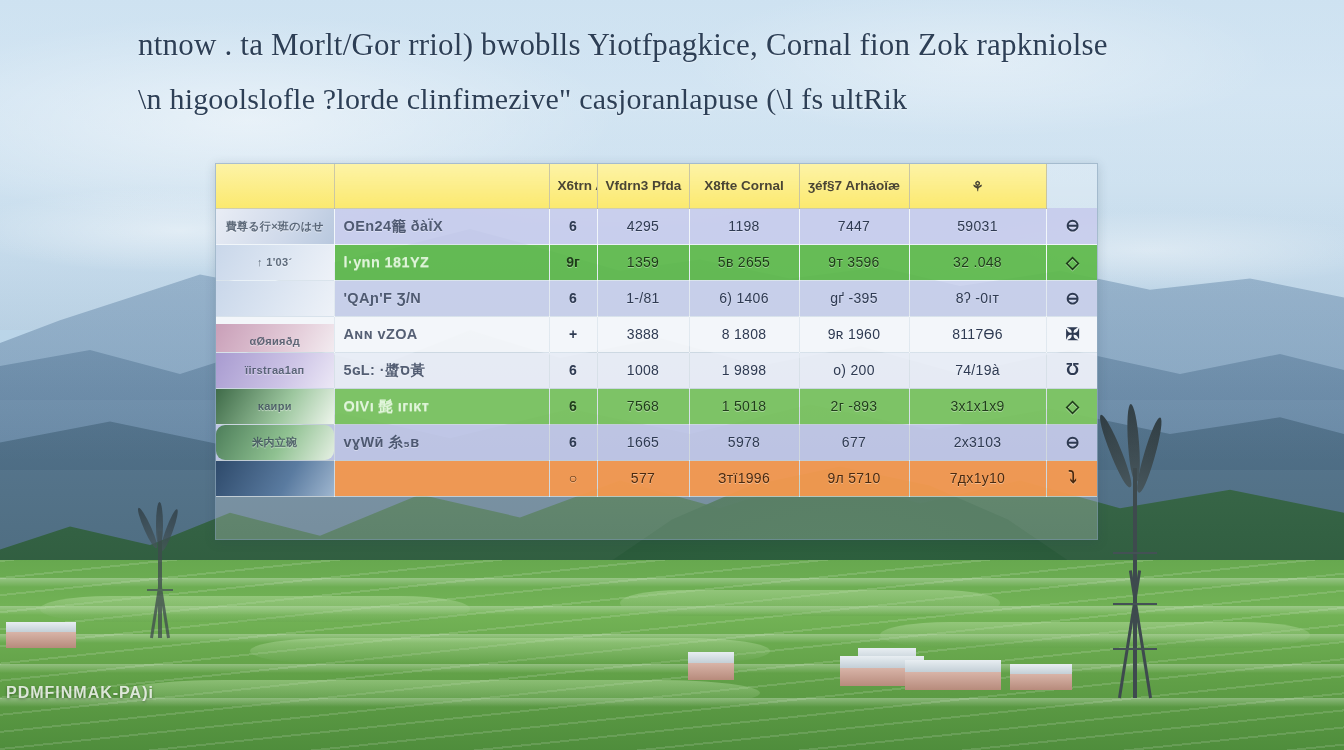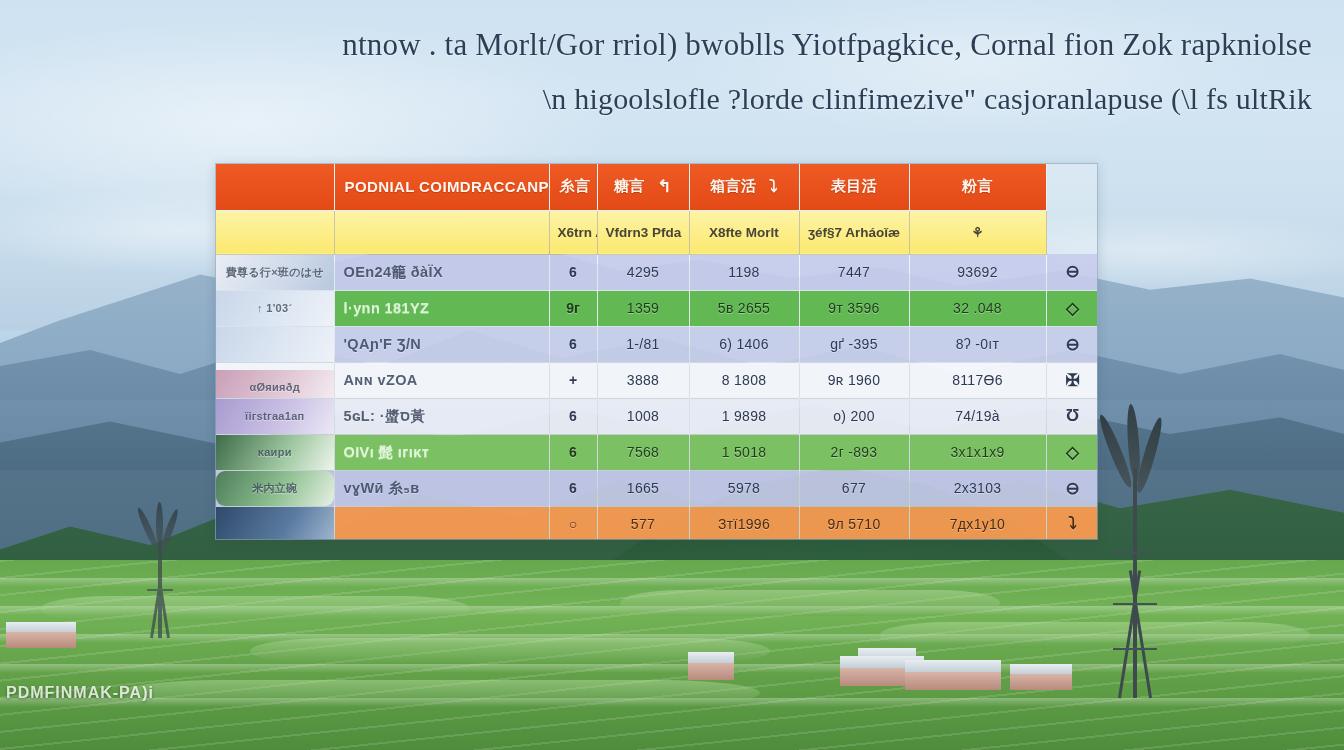--- a/index.html
+++ b/index.html
@@ -98,22 +98,22 @@
     background:linear-gradient(180deg,#2d3a40,#47565c);
   }
   .atmos {
     position:absolute; inset:0;
     background:linear-gradient(180deg, rgba(205,225,240,.45) 0%, rgba(205,225,240,.10) 38%, rgba(255,255,255,0) 62%);
     pointer-events:none;
   }
 
   
   #title-block {
-    position:absolute; left:132px; top:18px; width:1180px;
-    text-align:right; z-index:4;
+    position:absolute; left:138px; top:18px; width:1180px;
+    text-align:left; z-index:4;
   }
   #title-block .tline {
     font-size:31px; line-height:54px; color:#2d3f56;
     letter-spacing:.2px; white-space:nowrap;
     font-family:"Liberation Serif", serif;
     text-shadow:0 1px 2px rgba(255,255,255,.55);
     filter:blur(.35px);
   }
   #title-block .tline.two { font-size:30px; }
 
@@ -291,81 +291,55 @@
       <col class="c-img">
         <col class="c-name">
         <col class="c-n1">
       <col class="c-v1">
         <col class="c-v2">
         <col class="c-v3">
       <col class="c-v4">
         <col class="c-sym">
     </colgroup>
     <thead>
-      <tr class="hdr-main">
-        <th class="img-main">
-          <span></span>
-        </th>
-        <th>
-          <span>PODNIAL COIMDRACCANP</span>
-        </th>
-        <th>
-          <span>糸言</span>
-          
-        </th>
-        <th>
-          <span>糖言</span>
-          <span class="hdr-glyph">↰</span>
-        </th>
-        <th>
-          <span>箱言活</span>
-          <span class="hdr-glyph">⤵</span>
-        </th>
-        <th>
-          <span>表目活</span>
-        </th>
-        <th>
-          <span>粉言</span>
-        </th>
-      </tr>
       <tr class="hdr-sub">
         <th class="img-sub">
           <span></span>
         </th>
         <th>
           <span></span>
         </th>
         <th>
           <span>X6trn Ararp</span>
         </th>
         <th>
           <span>Vfdrn3 Pfda</span>
         </th>
         <th>
-          <span>X8fte Morlt</span>
+          <span>X8fte Cornal</span>
         </th>
         <th>
           <span>ʒéf§7 Arháoǐæ</span>
         </th>
         <th>
           <span>⚘</span>
         </th>
       </tr>
     </thead>
     <tbody id="tbody">
         <tr class="r-lav">
           <td class="img-cell">
             <div class="thumb tb-2">費尊る行×班のはせ</div>
           </td>
           <td class="name-cell">OEn24籠 ðàÏX</td>
           <td class="num-cell">6</td>
           <td class="val-cell">4295</td>
           <td class="val-cell">1198</td>
           <td class="val-cell">7447</td>
-          <td class="val-cell">93692</td>
+          <td class="val-cell">59031</td>
           <td class="sym-cell">⊖</td>
         </tr>
         <tr class="r-green">
           <td class="img-cell">
             <div class="thumb tb-3">↑ 1'03´</div>
           </td>
           <td class="name-cell">l·ynn 181YZ</td>
           <td class="num-cell">9г</td>
           <td class="val-cell">1359</td>
           <td class="val-cell">5в 2655</td>

